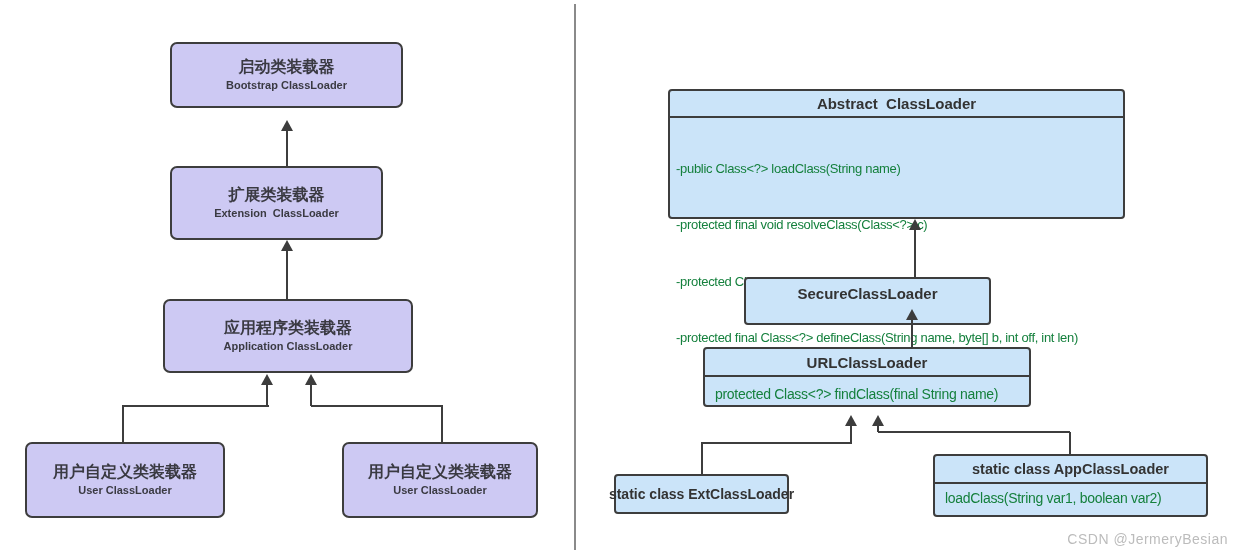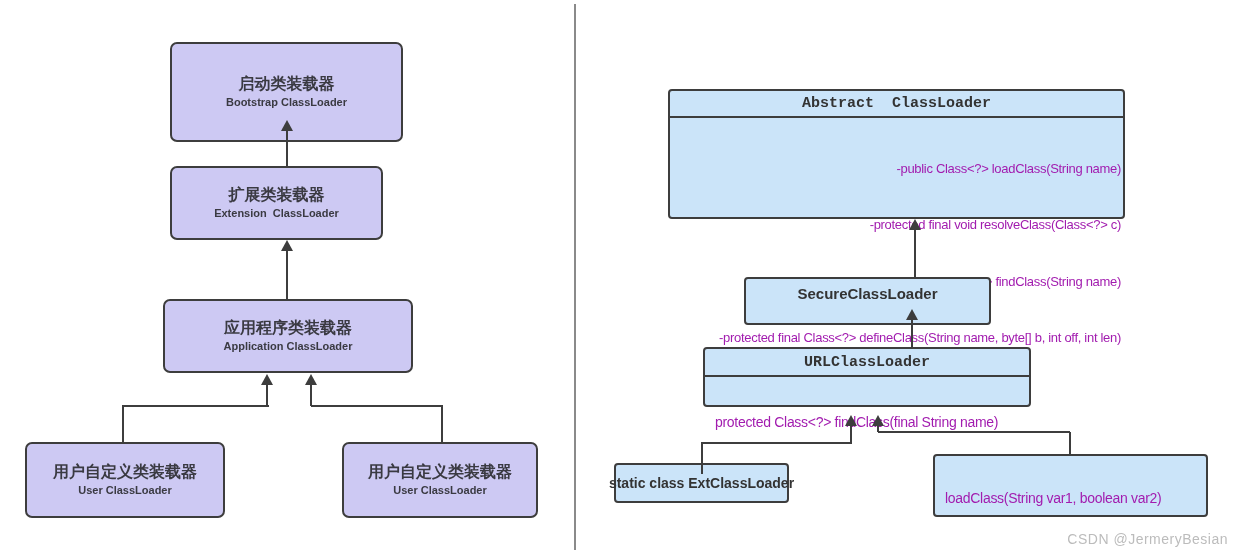--- a/index.html
+++ b/index.html
@@ -19,26 +19,26 @@
   
   .ubox{
     position:absolute;box-sizing:border-box;
     background:#cbe4f9;border:2px solid #3d3d3d;border-radius:4px;
     color:#3a3a3a;
   }
   .uhead{
     box-sizing:border-box;display:flex;align-items:center;justify-content:center;
     font-weight:bold;font-size:15px;white-space:pre;color:#333333;
   }
-  .uhead.bordered{border-bottom:2px solid #3d3d3d;font-family:Liberation Mono, monospace;}
+  .uhead.bordered{border-bottom:2px solid #3d3d3d;}
   .ubody{
     box-sizing:border-box;padding:4px 2px 0 6px;
-    font-size:13px;letter-spacing:-0.3px;line-height:1.45;color:#a21caf;white-space:pre;text-align:right;
+    font-size:13px;letter-spacing:-0.3px;line-height:1.45;color:#15803d;white-space:pre;
   }
-  .ubody.single{padding:0 0 0 10px;display:flex;align-items:center;font-size:14px;margin-top:28px;}
+  .ubody.single{padding:0 0 0 10px;display:flex;align-items:center;font-size:14px;}
   
   .vline{position:absolute;width:2px;background:#3d3d3d;}
   .hline{position:absolute;height:2px;background:#3d3d3d;}
   .tri-up{
     position:absolute;width:0;height:0;
     border-left:6px solid transparent;border-right:6px solid transparent;
     border-bottom:11px solid #3d3d3d;
   }
   
   .divider{position:absolute;left:574px;top:4px;width:2px;height:546px;background:#8a8a8a;}
@@ -47,21 +47,21 @@
     font-size:14px;color:#bcbcbc;letter-spacing:0.5px;white-space:pre;
   }
 </style>
 </head>
 <body>
 
 <div class="canvas">
 
   <div class="divider"></div>
 
-  <div class="pbox" style="left:170px;top:42px;width:233px;height:100px">
+  <div class="pbox" style="left:170px;top:42px;width:233px;height:66px">
     <div class="zh">启动类装载器</div>
     <div class="en">Bootstrap ClassLoader</div>
   </div>
 
   <div class="pbox" style="left:170px;top:166px;width:213px;height:74px">
     <div class="zh">扩展类装载器</div>
     <div class="en">Extension  ClassLoader</div>
   </div>
 
   <div class="pbox" style="left:163px;top:299px;width:250px;height:74px">
@@ -107,25 +107,26 @@
 
   <div class="ubox" style="left:744px;top:277px;width:247px;height:48px">
     <div class="uhead" style="height:28px">SecureClassLoader</div>
   </div>
 
   <div class="ubox" style="left:703px;top:347px;width:328px;height:60px">
     <div class="uhead bordered" style="height:28px">URLClassLoader</div>
     <div class="ubody single" style="height:34px">protected Class&lt;?&gt; findClass(final String name)</div>
   </div>
 
-  <div class="ubox" style="left:614px;top:463px;width:175px;height:40px">
+  <div class="ubox" style="left:614px;top:474px;width:175px;height:40px">
     <div class="uhead" style="height:36px;font-size:14px">static class ExtClassLoader</div>
   </div>
 
   <div class="ubox" style="left:933px;top:454px;width:275px;height:63px">
+    <div class="uhead bordered" style="height:28px;font-size:14.5px">static class AppClassLoader</div>
     <div class="ubody single" style="height:29px">loadClass(String var1, boolean var2)</div>
   </div>
 
   <div class="tri-up" style="left:909px;top:219px"></div>
   <div class="vline" style="left:914px;top:230px;height:47px"></div>
 
   <div class="tri-up" style="left:906px;top:309px"></div>
   <div class="vline" style="left:911px;top:320px;height:27px"></div>
 
   <div class="vline" style="left:701px;top:443px;height:31px"></div>

